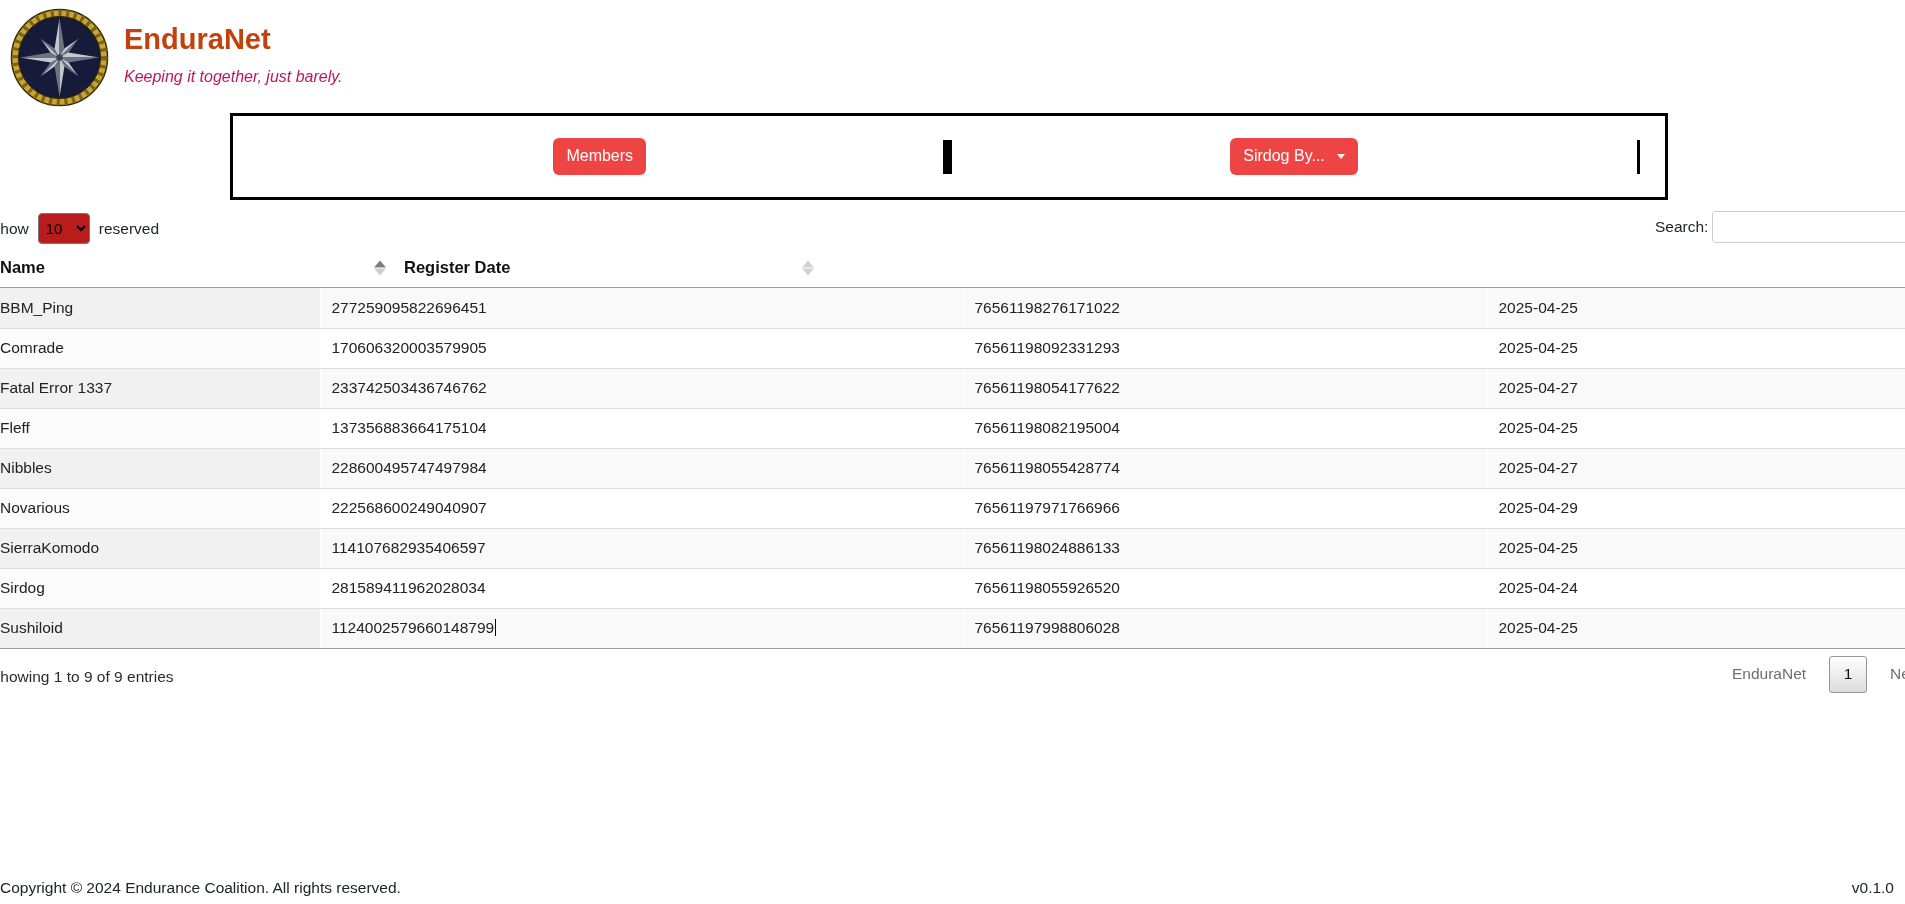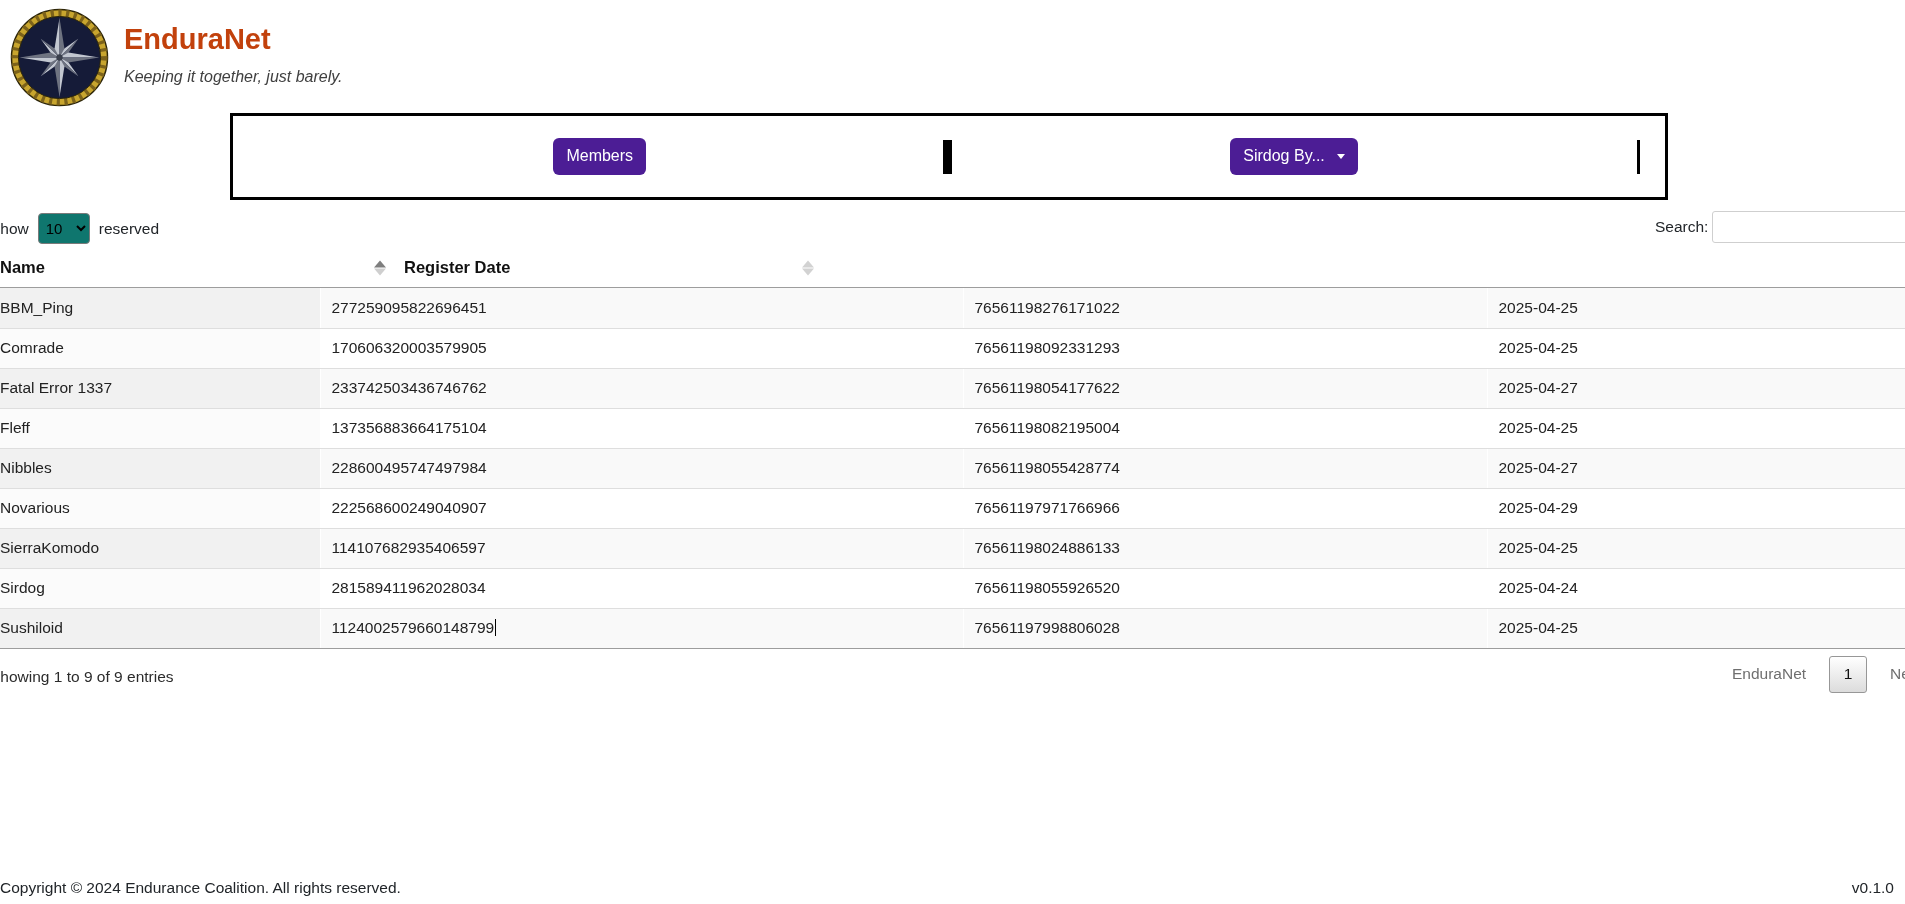--- a/index.html
+++ b/index.html
@@ -7,38 +7,38 @@
               font-family:"Liberation Sans", sans-serif; color:#212529; }
   body { position:relative; }
 
   .shift { position:absolute; left:-10px; top:0; width:1935px; }
 
   
   .brand { display:flex; align-items:flex-start; padding:8px 0 0 20px; height:113px; }
   .brand-logo svg { width:99px; height:99px; display:block; }
   .brand-text { margin-left:15px; padding-top:15px; }
   .brand-title { font-size:29px; font-weight:bold; color:#c2410c; }
-  .brand-tagline { font-style:italic; font-size:16px; margin-top:12px; color:#404040; }
+  .brand-tagline { font-style:italic; font-size:16px; margin-top:12px; color:#be185d; }
 
   
   .navbox { margin-left:240px; width:1438px; height:87px; border:3px solid #000;
             display:flex; align-items:center; padding:0 25px 0 24px; }
   .nav-section { flex:1; display:flex; justify-content:center; }
   .nav-divider { width:3px; height:34px; background:#000; flex:0 0 auto; align-self:center; }
-  .btn { background:#4c1d95; color:#fff; border:none; border-radius:6px;
+  .btn { background:#ef4444; color:#fff; border:none; border-radius:6px;
          font-size:16px; font-family:inherit; padding:8px 13px; cursor:pointer; line-height:1.3; }
   .caret { display:inline-block; width:0; height:0; border-left:4px solid transparent;
            border-right:4px solid transparent; border-top:5px solid #fff;
            margin-left:8px; vertical-align:middle; }
 
   
   .dt-controls { position:relative; height:43px; margin-top:5px; }
   .show-entries { position:absolute; left:0; top:8px; display:flex; align-items:center; font-size:15.5px; }
   .show-entries select { margin:0 9px; width:52px; height:31px; border:1px solid #7a7a7a;
-                         border-radius:4px; font-size:15px; font-family:inherit; background:#0f766e; padding:0 3px; }
+                         border-radius:4px; font-size:15px; font-family:inherit; background:#b91c1c; padding:0 3px; }
   .search-ctl { position:absolute; left:1665px; top:6px; display:flex; align-items:center; font-size:15.5px; }
   .search-ctl input { margin-left:4px; width:210px; height:32px; border:1px solid #cfcfcf;
                       border-radius:3px; font-size:15px; font-family:inherit; padding:0 8px; }
 
   
   .thead { display:flex; height:40px; border-bottom:1px solid #9d9d9d; }
   .th { position:relative; height:100%; display:flex; align-items:center;
         padding-left:12px; font-weight:bold; font-size:16.5px; color:#111; cursor:pointer; }
   .th-0 { width:402px; padding-left:10px; }
   .th-1 { width:564px; }

